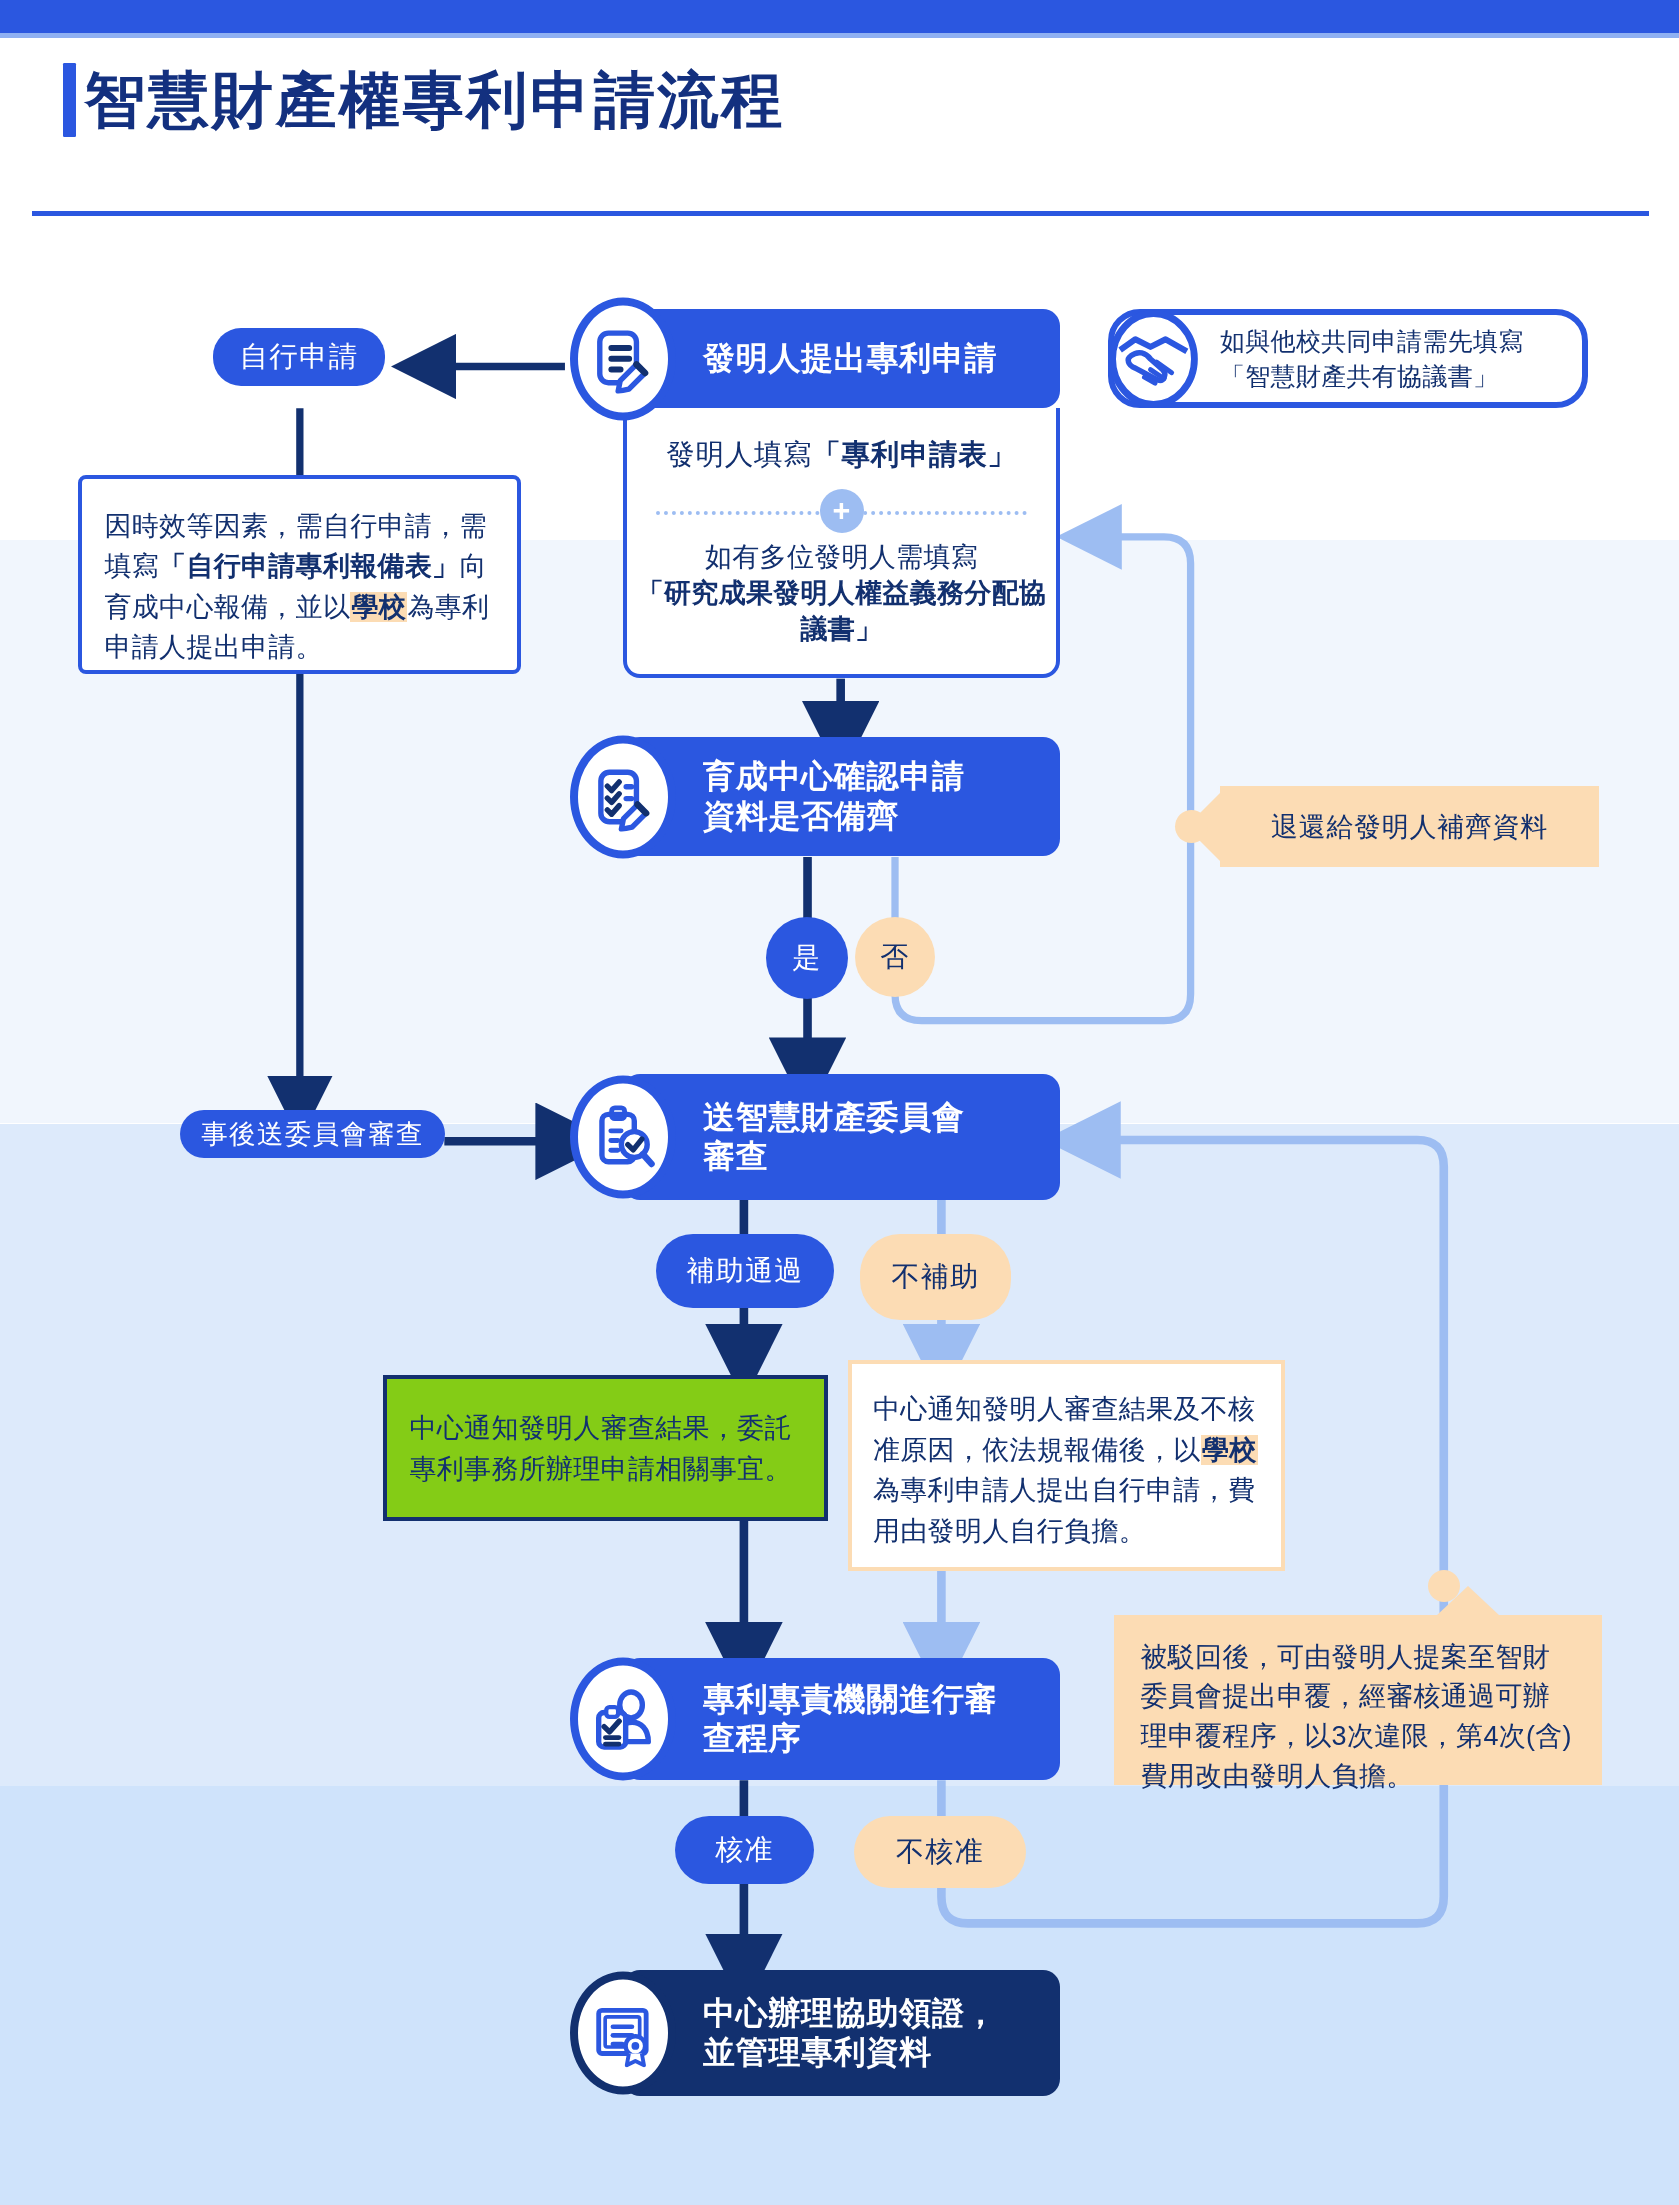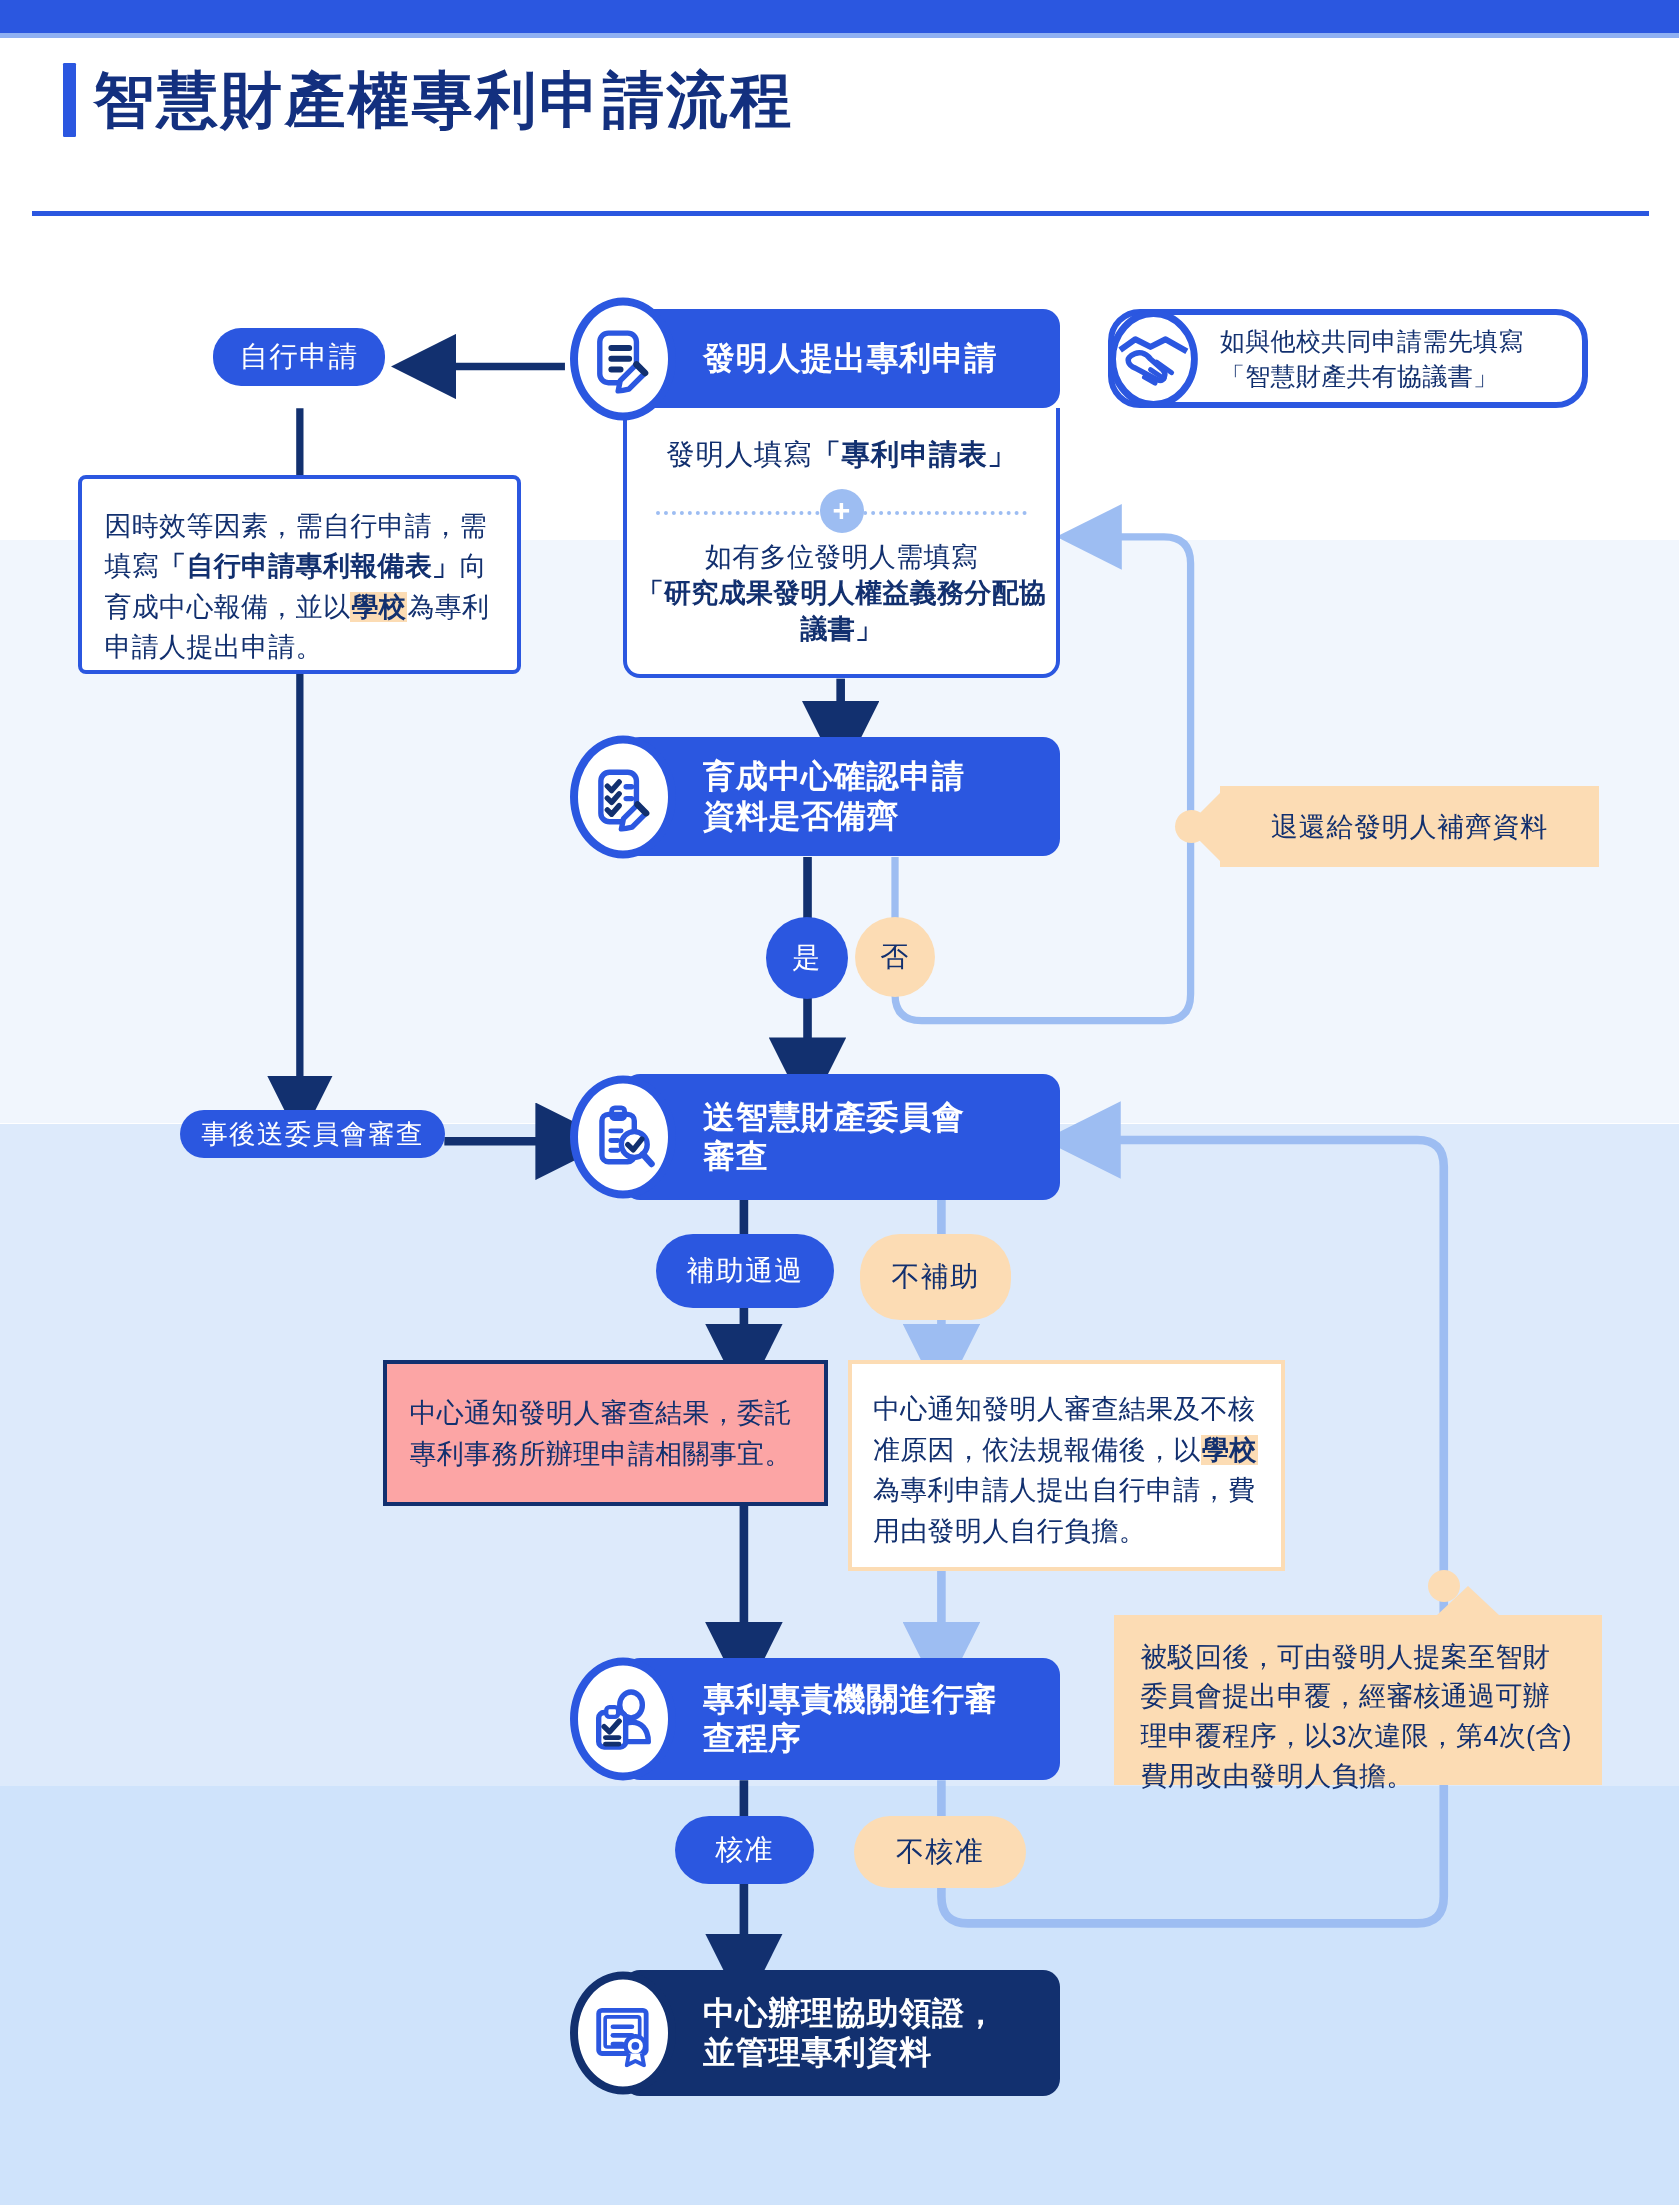--- a/index.html
+++ b/index.html
@@ -13,21 +13,21 @@
   
   .band{position:absolute;left:0;width:1680px;}
   #band-white{top:0;height:540px;background:#ffffff;}
   #band-pale{top:540px;height:583px;background:#f1f6fd;}
   #band-mid{top:1124px;height:663px;background:#ddeafb;}
   #band-deep{top:1786px;height:419px;background:#cfe3fb;}
 
   
   #topbar{position:absolute;left:0;top:0;width:1680px;height:33px;background:#2b57e0;}
   #topbar-shadow{position:absolute;left:0;top:33px;width:1680px;height:5.3px;background:#8fb0f2;}
-  #title-wrap{position:absolute;left:63px;top:63px;display:flex;align-items:center;gap:17px;}
+  #title-wrap{position:absolute;left:63px;top:63px;display:flex;align-items:center;gap:8px;}
   #title-bar{width:13.3px;height:74px;background:#2b57e0;border-radius:1.3px;}
   #page-title{font-size:61px;font-weight:bold;color:#13307f;letter-spacing:2.7px;line-height:1;white-space:nowrap;}
   #header-rule{position:absolute;left:32px;top:211px;width:1617px;height:4.6px;background:#2b57e0;}
 
   
   .proc{position:absolute;display:flex;align-items:center;}
   .proc .bubble{
     position:absolute;left:0;top:50%;transform:translateY(-50%);
     width:106px;height:123px;border-radius:50%;
     background:#ffffff;border:8.6px solid #2b57e0;
@@ -79,21 +79,21 @@
   .pill.blue{background:#2b57e0;color:#ffffff;}
   .pill.orange{background:#fcdcb4;color:#12306f;}
   .pill.circ{border-radius:50%;}
 
   
   .note{
     position:absolute;box-sizing:border-box;
     font-size:27px;line-height:1.5;color:#12306f;letter-spacing:0.3px;
   }
   .note.blueframe{background:#ffffff;border:4.6px solid #2b57e0;padding:26.5px 22.5px;}
-  .note.navyframe{background:#fca5a5;border:4px solid #12306f;padding:29px 22.5px;}
+  .note.navyframe{background:#84cc16;border:4px solid #12306f;padding:29px 22.5px;margin-top:15px;}
   .note.orangeframe{background:#ffffff;border:4px solid #fcdcb4;padding:25px 21px;}
   .note b{font-weight:bold;}
   .hl{background:#fcdcb4;font-weight:bold;padding:0 1.3px;}
 
   
   #callout-coapply{
     position:absolute;left:1108px;top:309px;width:480px;height:99px;
     border:6px solid #2b57e0;border-radius:32px;background:#ffffff;box-sizing:border-box;
     display:flex;align-items:center;
   }

